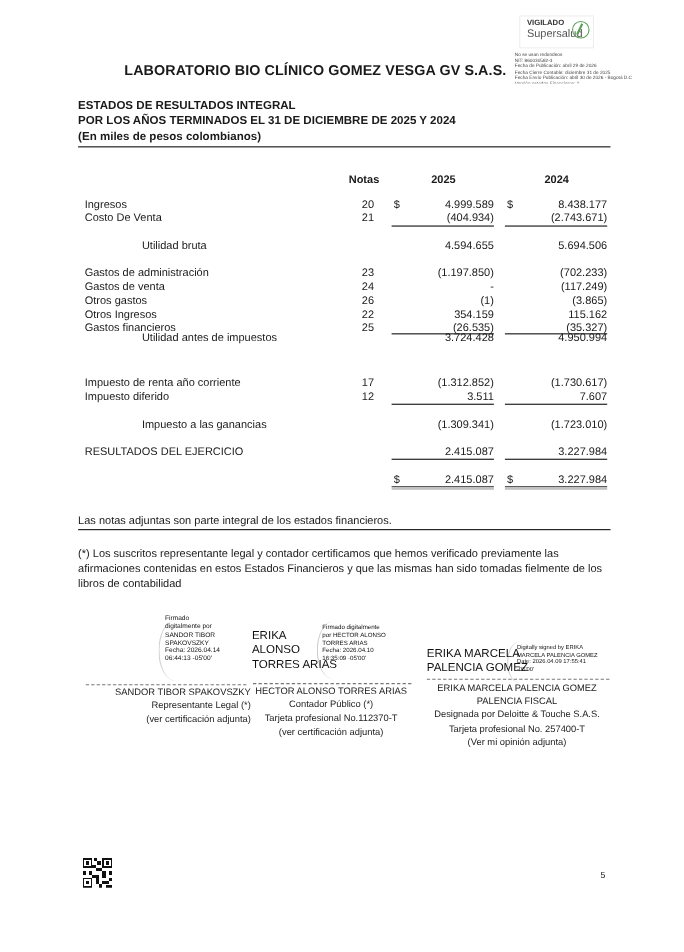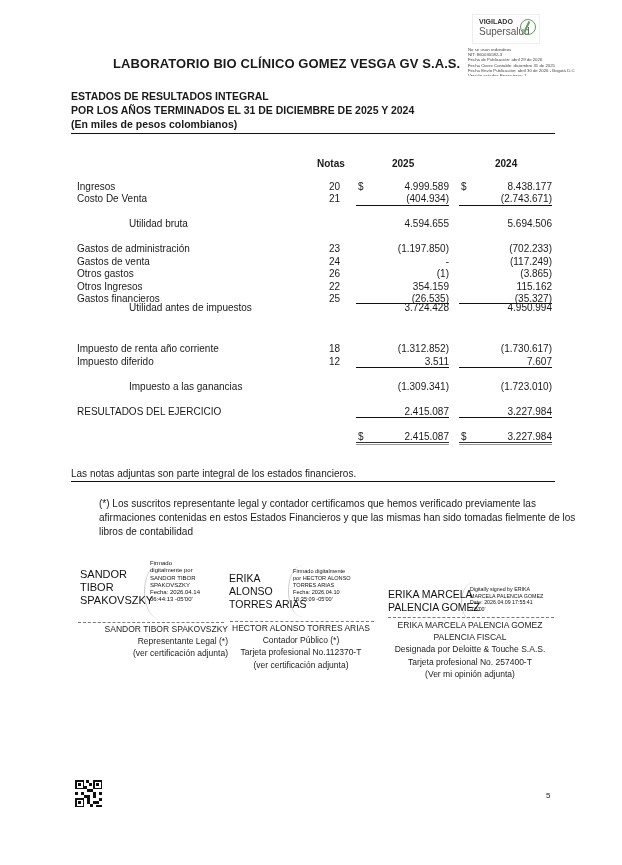--- a/index.html
+++ b/index.html
@@ -30,21 +30,21 @@
   .row .lbl.indent { left: 105px; margin-left: 24px; }
   .row .note { position: absolute; left: 318px; width: 22px; text-align: right; }
   .row .cur1 { position: absolute; left: 358px; }
   .row .cur2 { position: absolute; left: 461px; }
   .row .v1 { position: absolute; left: 360px; width: 89px; text-align: right; }
   .row .v2 { position: absolute; left: 463px; width: 89px; text-align: right; }
   .uline1 { position: absolute; left: 356px; width: 93px; border-top: 1px solid #111; }
   .uline2 { position: absolute; left: 459px; width: 93px; border-top: 1px solid #111; }
 
   #notes-line { left: 71px; top: 468px; font-size: 10px; }
-  #cert-text { left: 71px; top: 497px; width: 486px; font-size: 10px; line-height: 14px; margin-left: 28px; }
+  #cert-text { left: 71px; top: 497px; width: 486px; font-size: 10px; line-height: 14px; }
 
   
   .sig { position: absolute; }
   .sig .big { position: absolute; font-size: 11px; line-height: 13px; color: #111; white-space: nowrap; }
   .sig .small { position: absolute; font-size: 6px; line-height: 7.3px; color: #111; white-space: nowrap; }
   .sig .dash { position: absolute; border-top: 1px dashed #777; }
   .sig .info { position: absolute; text-align: center; font-size: 8.5px; line-height: 12.2px; color: #222; white-space: nowrap; }
   .scribble { position: absolute; border-left: 1px solid #ccc; border-radius: 50%; }
 
   #qr { left: 75px; top: 780px; width: 27px; height: 27px; }
@@ -136,21 +136,21 @@
 <div class="uline2" style="top:303px;"></div>
 
 <div class="row" style="top:302px;">
   <span class="lbl indent">Utilidad antes de impuestos</span>
   <span class="v1">3.724.428</span>
   <span class="v2">4.950.994</span>
 </div>
 
 <div class="row" style="top:343px;">
   <span class="lbl">Impuesto de renta año corriente</span>
-  <span class="note">18</span>
+  <span class="note">17</span>
   <span class="v1">(1.312.852)</span>
   <span class="v2">(1.730.617)</span>
 </div>
 <div class="row" style="top:356px;">
   <span class="lbl">Impuesto diferido</span>
   <span class="note">12</span>
   <span class="v1">3.511</span>
   <span class="v2">7.607</span>
 </div>
 <div class="uline1" style="top:367px;"></div>
@@ -181,25 +181,20 @@
 <div class="uline2" style="top:442px; border-top:1px solid #333;"></div>
 <div class="uline2" style="top:444px; border-top:1px solid #999;"></div>
 
 <div id="notes-line" class="abs">Las notas adjuntas son parte integral de los estados financieros.</div>
 <div class="hline" style="top:481px; border-top-width:1.4px;"></div>
 
 <div id="cert-text" class="abs">(*) Los suscritos representante legal y contador certificamos que hemos verificado previamente las afirmaciones contenidas en estos Estados Financieros y que las mismas han sido tomadas fielmente de los libros de contabilidad</div>
 
 <div class="sig" style="left:74px; top:560px; width:160px; height:105px;">
   <div class="scribble" style="left:70px; top:4px; width:30px; height:55px;"></div>
-  <div class="big" style="left:6px; top:8px;">
-    <div>SANDOR</div>
-    <div>TIBOR</div>
-    <div>SPAKOVSZKY</div>
-  </div>
   <div class="small" style="left:76px; top:0px;">
     <div>Firmado</div>
     <div>digitalmente por</div>
     <div>SANDOR TIBOR</div>
     <div>SPAKOVSZKY</div>
     <div>Fecha: 2026.04.14</div>
     <div>06:44:13 -05'00'</div>
   </div>
   <div class="dash" style="left:4px; top:62px; width:146px;"></div>
   <div class="info" style="left:0px; top:63px; width:154px;text-align:right;">

